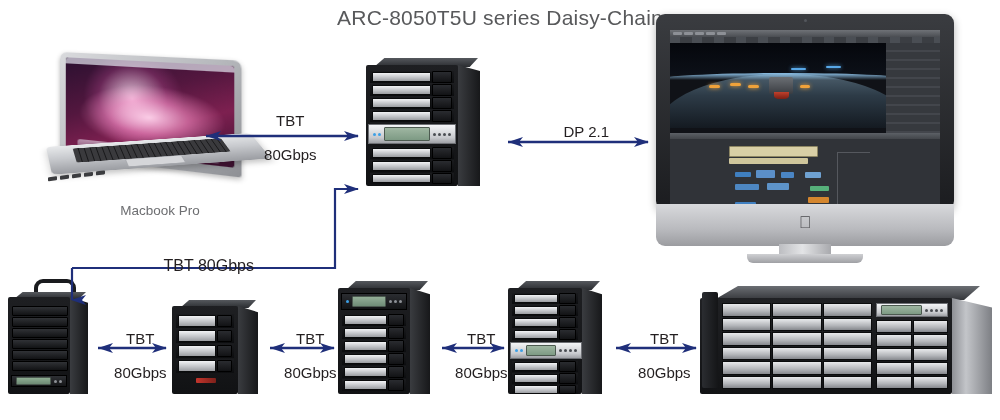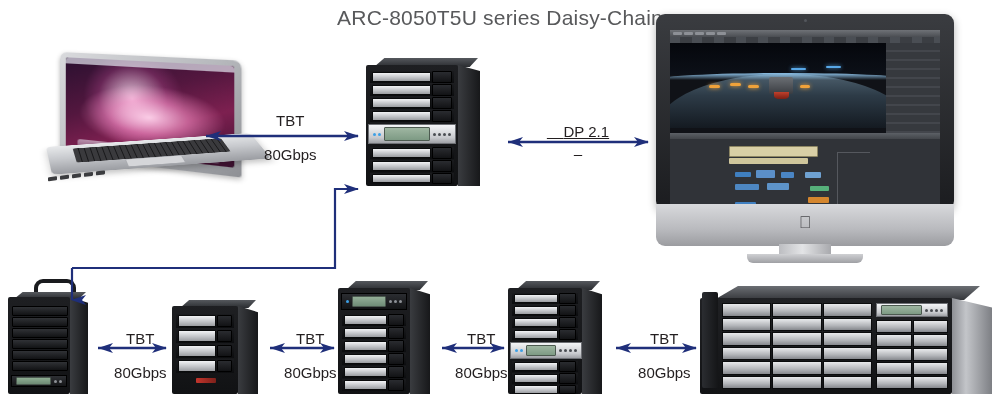--- a/index.html
+++ b/index.html
@@ -186,20 +186,21 @@
       <div class="pad"></div>
     </div>
     <div class="ports">
       <b></b>
         <b></b>
         <b></b>
         <b></b>
         <b></b>
     </div>
   </div>
+  <div class="cap" style="left:100px;top:203px;width:120px;">Macbook Pro</div>
 
   <div class="dev" style="left:366px;top:58px;width:128px;height:128px;">
     <div class="body3d">
       <div class="top3" style="left:8px;top:0;width:104px;height:9px;
            clip-path:polygon(10% 0,100% 0,92% 100%,0 100%);"></div>
       <div class="face" style="left:0;top:7px;width:92px;height:121px;"></div>
       <div class="side" style="left:92px;top:7px;width:22px;height:121px;
            clip-path:polygon(0 0,100% 5%,100% 100%,0 100%);"></div>
 
       <div class="tray" style="left:4px;top:13px;width:84px;height:12px;">
@@ -536,24 +537,27 @@
     <g>
       <line x1="616" y1="348" x2="696" y2="348" stroke="#1f2f7a" stroke-width="2.4" marker-start="url(#al)" marker-end="url(#ar)"></line>
     </g>
   </svg>
 
   <div class="lbl" style="left:212px;top:95px;width:140px;">
     <span>TBT</span><br>
     <span>80Gbps</span>
   </div>
 
-  <div class="lbl" style="left:508px;top:106px;width:140px;text-decoration:underline;">
+  <div class="lbl" style="left:508px;top:106px;width:140px;">
     <span>DP 2.1</span>
   </div>
 
+  <div class="lbl" style="left:100px;top:240px;width:200px;font-size:16px;">
+    <span>TBT 80Gbps</span>
+  </div>
 
   <div class="lbl" style="left:92px;top:313px;width:80px;">
     <span>TBT</span><br>
     <span>80Gbps</span>
   </div>
 
   <div class="lbl" style="left:262px;top:313px;width:80px;">
     <span>TBT</span><br>
     <span>80Gbps</span>
   </div>

